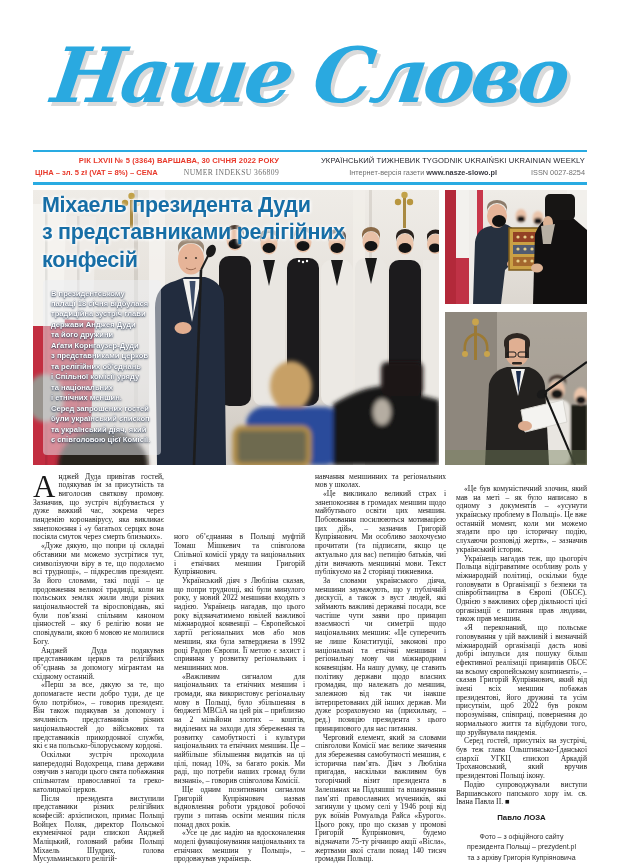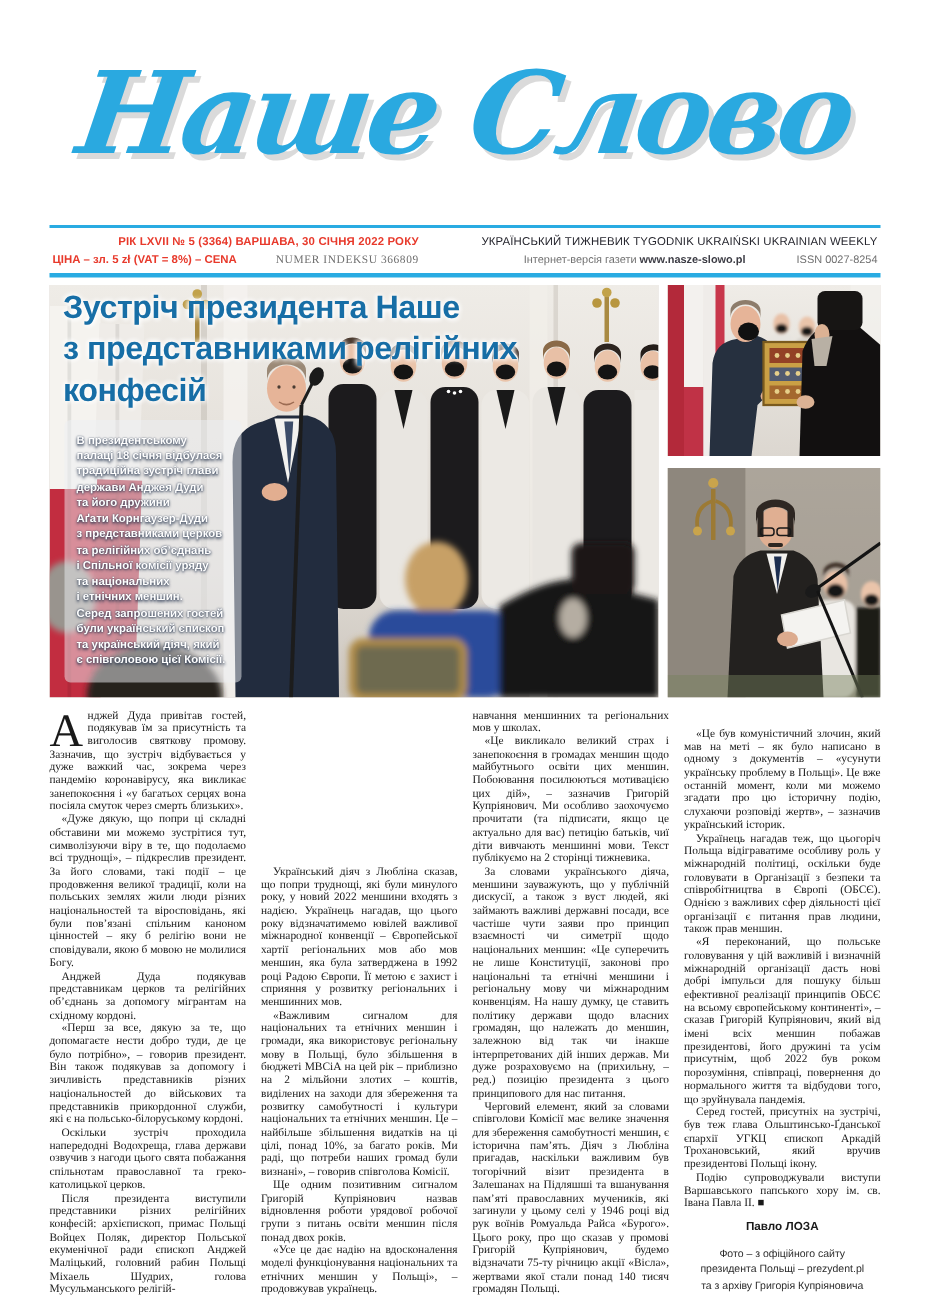--- a/index.html
+++ b/index.html
@@ -206,21 +206,21 @@
           <ellipse cx="258" cy="196" rx="21" ry="25" fill="#c7a066"></ellipse>
           <rect x="213" y="217" width="96" height="58" rx="18" fill="#2b4c9b"></rect>
           <path d="M300,275 L300,214 Q330,196 352,196 L406,210 L406,275 Z" fill="#171412"></path>
           <rect x="348" y="172" width="42" height="34" rx="6" fill="#1b1815"></rect>
           <ellipse cx="349" cy="222" rx="9" ry="13" fill="#b5ada2"></ellipse>
           <rect x="202" y="238" width="74" height="37" rx="7" fill="#6e6b50"></rect>
           <rect x="202" y="238" width="74" height="37" rx="7" fill="none" stroke="#b08c46" stroke-width="5"></rect>
         </g>
       </svg>
       <h1 class="headline">
-        <span>Зустріч президента Наше</span>
+        <span>Міхаель президента Дуди</span>
         <span>з представниками релігійних конфесій</span>
       </h1>
       <div class="lead-box">В президентському
 палаці 18 січня відбулася
 традиційна зустріч глави
 держави Анджея Дуди
 та його дружини
 Аґати Корнгаузер-Дуди
 з представниками церков
 та релігійних об’єднань
@@ -347,26 +347,27 @@
           <rect x="0" y="138" width="142" height="15" fill="#75805e" opacity="0.45"></rect>
         </svg>
       </figure>
     </div>
   </section>
 
   <section class="article-columns">
     <div class="col">
       <p class="lede">Анджей Дуда привітав гостей, подякував їм за присутність та виголосив святкову промову. Зазначив, що зустріч відбувається у дуже важкий час, зокрема через пандемію коронавірусу, яка викликає занепокоєння і «у багатьох серцях вона посіяла смуток через смерть близьких».</p>
       <p>«Дуже дякую, що попри ці складні обставини ми можемо зустрітися тут, символізуючи віру в те, що подолаємо всі труднощі», – підкреслив президент. За його словами, такі події – це продовження великої традиції, коли на польських землях жили люди різних національностей та віросповідань, які були пов’язані спільним каноном цінностей – яку б релігію вони не сповідували, якою б мовою не молилися Богу.</p>
-      <p>Анджей Дуда подякував представникам церков та релігійних об’єднань за допомогу мігрантам на східному кордоні.</p>
+      <p>Анджей Дуда подякував представникам церков та релігійних об’єднань за допомогу мігрантам на східному останній.</p>
       <p>«Перш за все, дякую за те, що допомагаєте нести добро туди, де це було потрібно», – говорив президент. Він також подякував за допомогу і зичливість представників різних національностей до військових та представників прикордонної служби, які є на польсько-білоруському кордоні.</p>
       <p>Оскільки зустріч проходила напередодні Водохреща, глава держави озвучив з нагоди цього свята побажання спільнотам православної та греко-католицької церков.</p>
       <p>Після президента виступили представники різних релігійних конфесій: архієпископ, примас Польщі Войцех Поляк, директор Польської екуменічної ради єпископ Анджей Маліцький, головний рабин Польщі Міхаель Шудрих, голова Мусульманського релігій-</p>
     </div>
     <div class="col">
+      <p class="cont">ного об’єднання в Польщі муфтій Томаш Мішкевич та співголова Спільної комісії уряду та національних і етнічних меншин Григорій Купріянович.</p>
       <p>Український діяч з Любліна сказав, що попри труднощі, які були минулого року, у новий 2022 меншини входять з надією. Українець нагадав, що цього року відзначатимемо ювілей важливої міжнародної конвенції – Європейської хартії регіональних мов або мов меншин, яка була затверджена в 1992 році Радою Європи. Її метою є захист і сприяння у розвитку регіональних і меншинних мов.</p>
       <p>«Важливим сигналом для національних та етнічних меншин і громади, яка використовує регіональну мову в Польщі, було збільшення в бюджеті МВСіА на цей рік – приблизно на 2 мільйони злотих – коштів, виділених на заходи для збереження та розвитку самобутності і культури національних та етнічних меншин. Це – найбільше збільшення видатків на ці цілі, понад 10%, за багато років. Ми раді, що потреби наших громад були визнані», – говорив співголова Комісії.</p>
       <p>Ще одним позитивним сигналом Григорій Купріянович назвав відновлення роботи урядової робочої групи з питань освіти меншин після понад двох років.</p>
       <p>«Усе це дає надію на вдосконалення моделі функціонування національних та етнічних меншин у Польщі», – продовжував українець.</p>
     </div>
     <div class="col">
       <p class="cont">навчання меншинних та регіональних мов у школах.</p>
       <p>«Це викликало великий страх і занепокоєння в громадах меншин щодо майбутнього освіти цих меншин. Побоювання посилюються мотивацією цих дій», – зазначив Григорій Купріянович. Ми особливо заохочуємо прочитати (та підписати, якщо це актуально для вас) петицію батьків, чиї діти вивчають меншинні мови. Текст публікуємо на 2 сторінці тижневика.</p>
       <p>За словами українського діяча, меншини зауважують, що у публічній дискусії, а також з вуст людей, які займають важливі державні посади, все частіше чути заяви про принцип взаємності чи симетрії щодо національних меншин: «Це суперечить не лише Конституції, законові про національні та етнічні меншини і регіональну мову чи міжнародним конвенціям. На нашу думку, це ставить політику держави щодо власних громадян, що належать до меншин, залежною від так чи інакше інтерпретованих дій інших держав. Ми дуже розраховуємо на (прихильну, – ред.) позицію президента з цього принципового для нас питання.</p>
       <p>Черговий елемент, який за словами співголови Комісії має велике значення для збереження самобутності меншин, є історична пам’ять. Діяч з Любліна пригадав, наскільки важливим був тогорічний візит президента в Залешанах на Підляшші та вшанування пам’яті православних мучеників, які загинули у цьому селі у 1946 році від рук воїнів Ромуальда Райса «Бурого». Цього року, про що сказав у промові Григорій Купріянович, будемо відзначати 75-ту річницю акції «Вісла», жертвами якої стали понад 140 тисяч громадян Польщі.</p>

